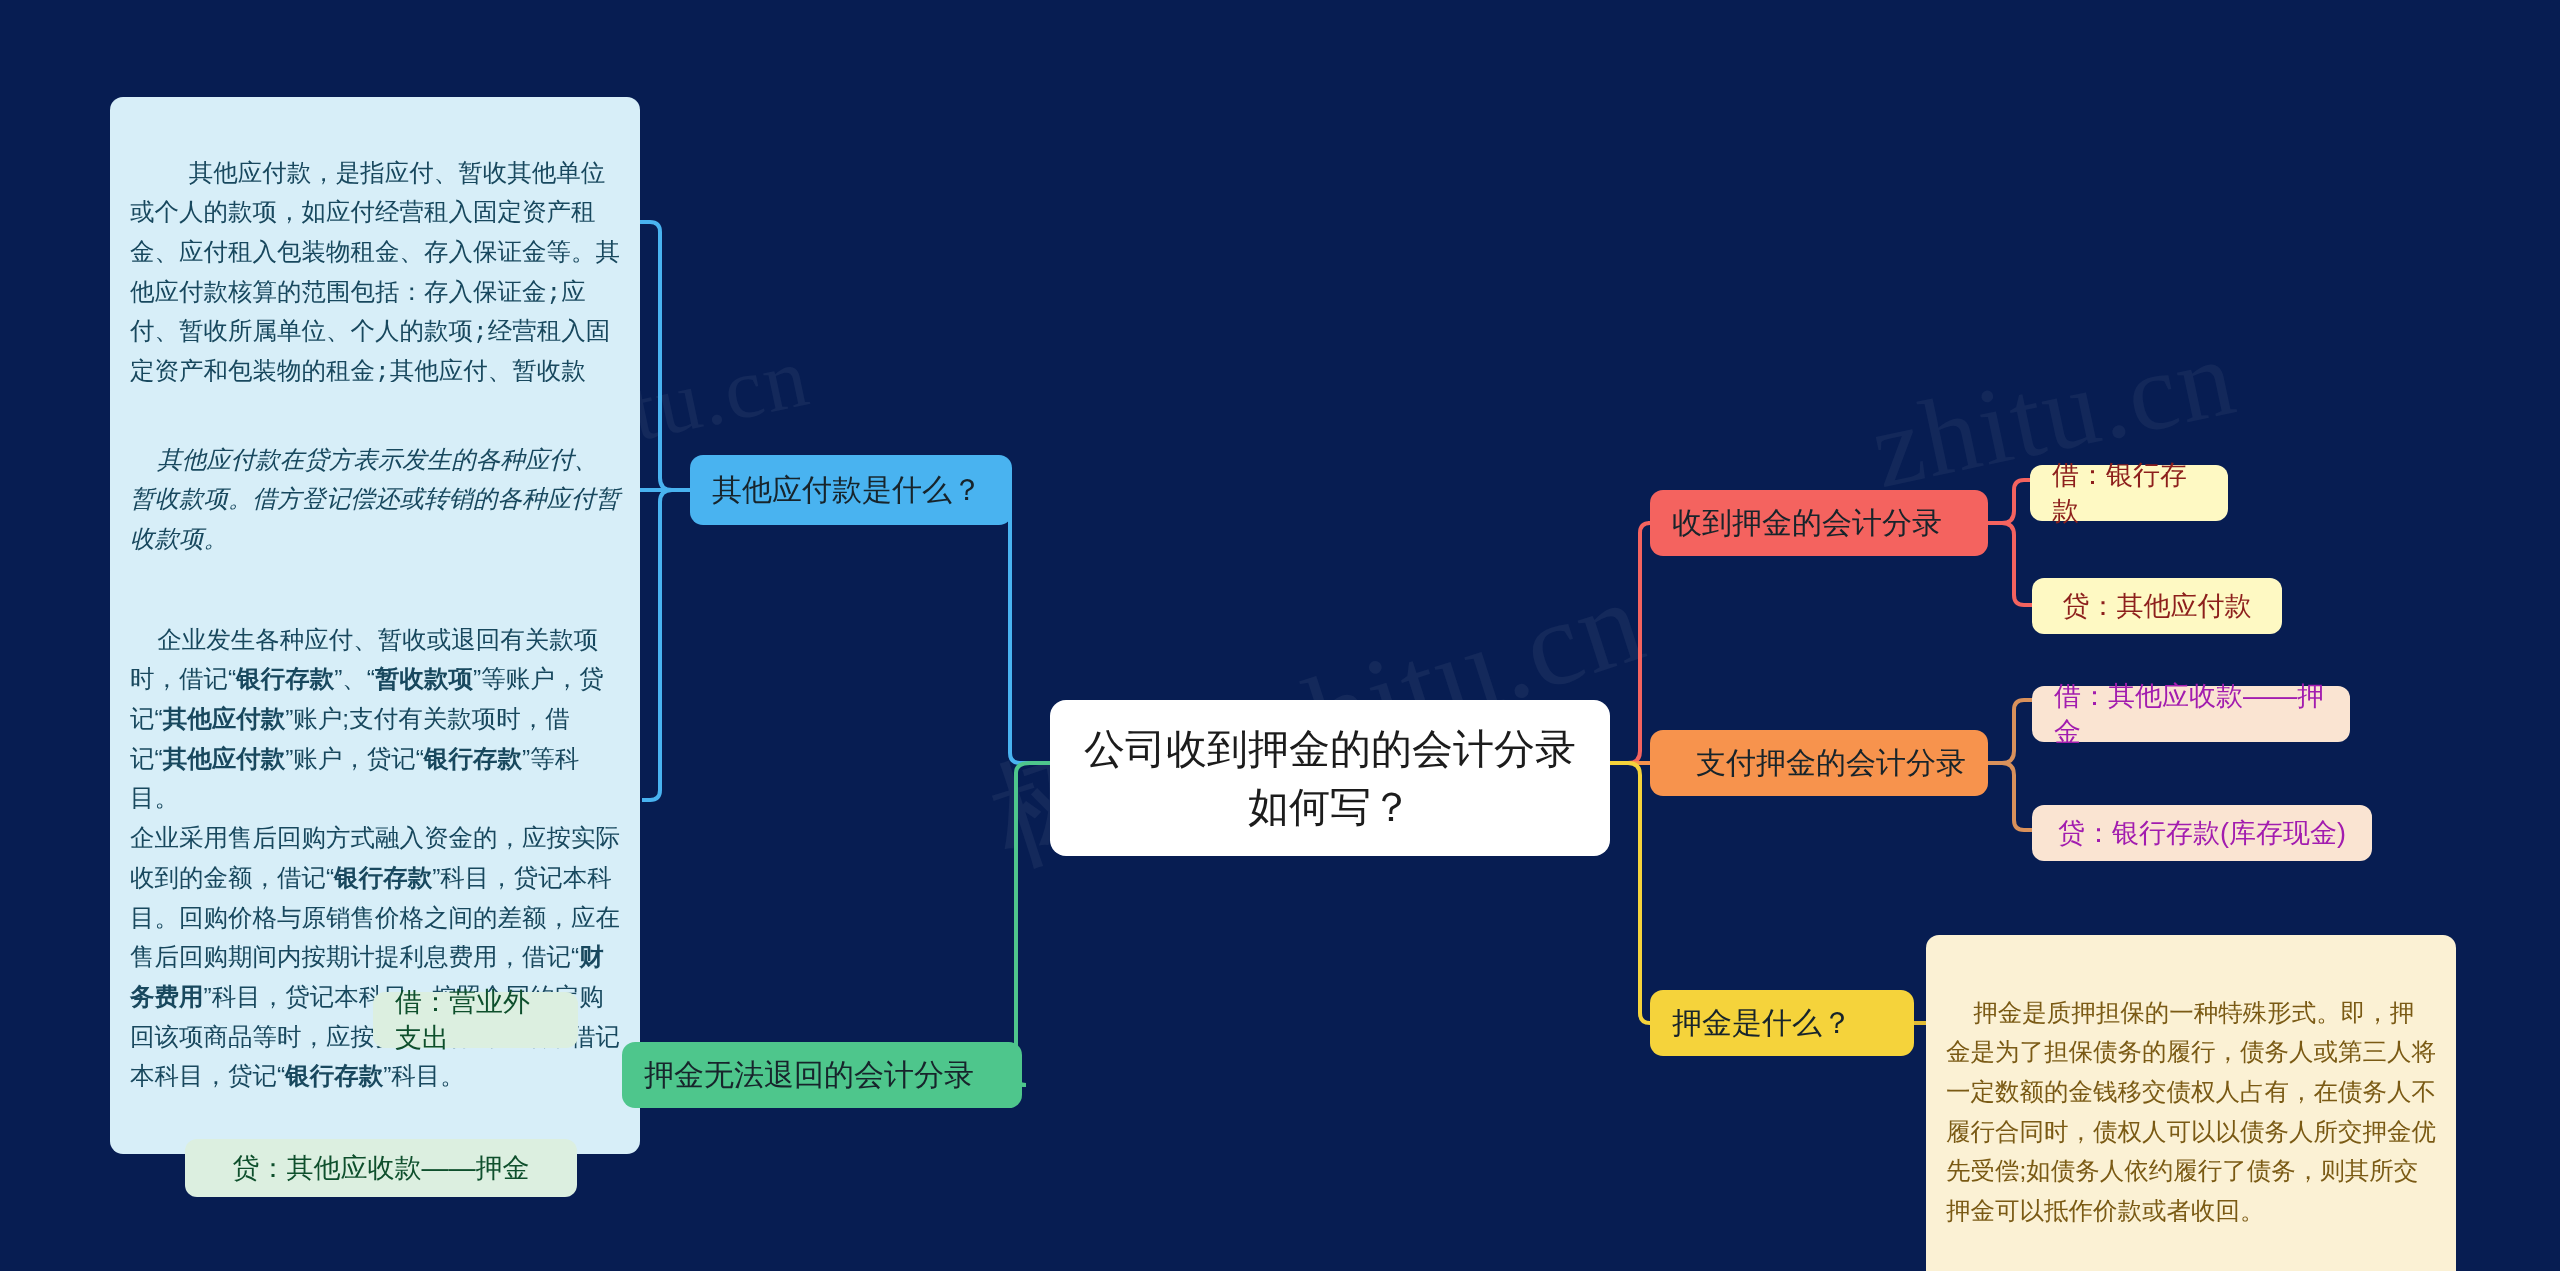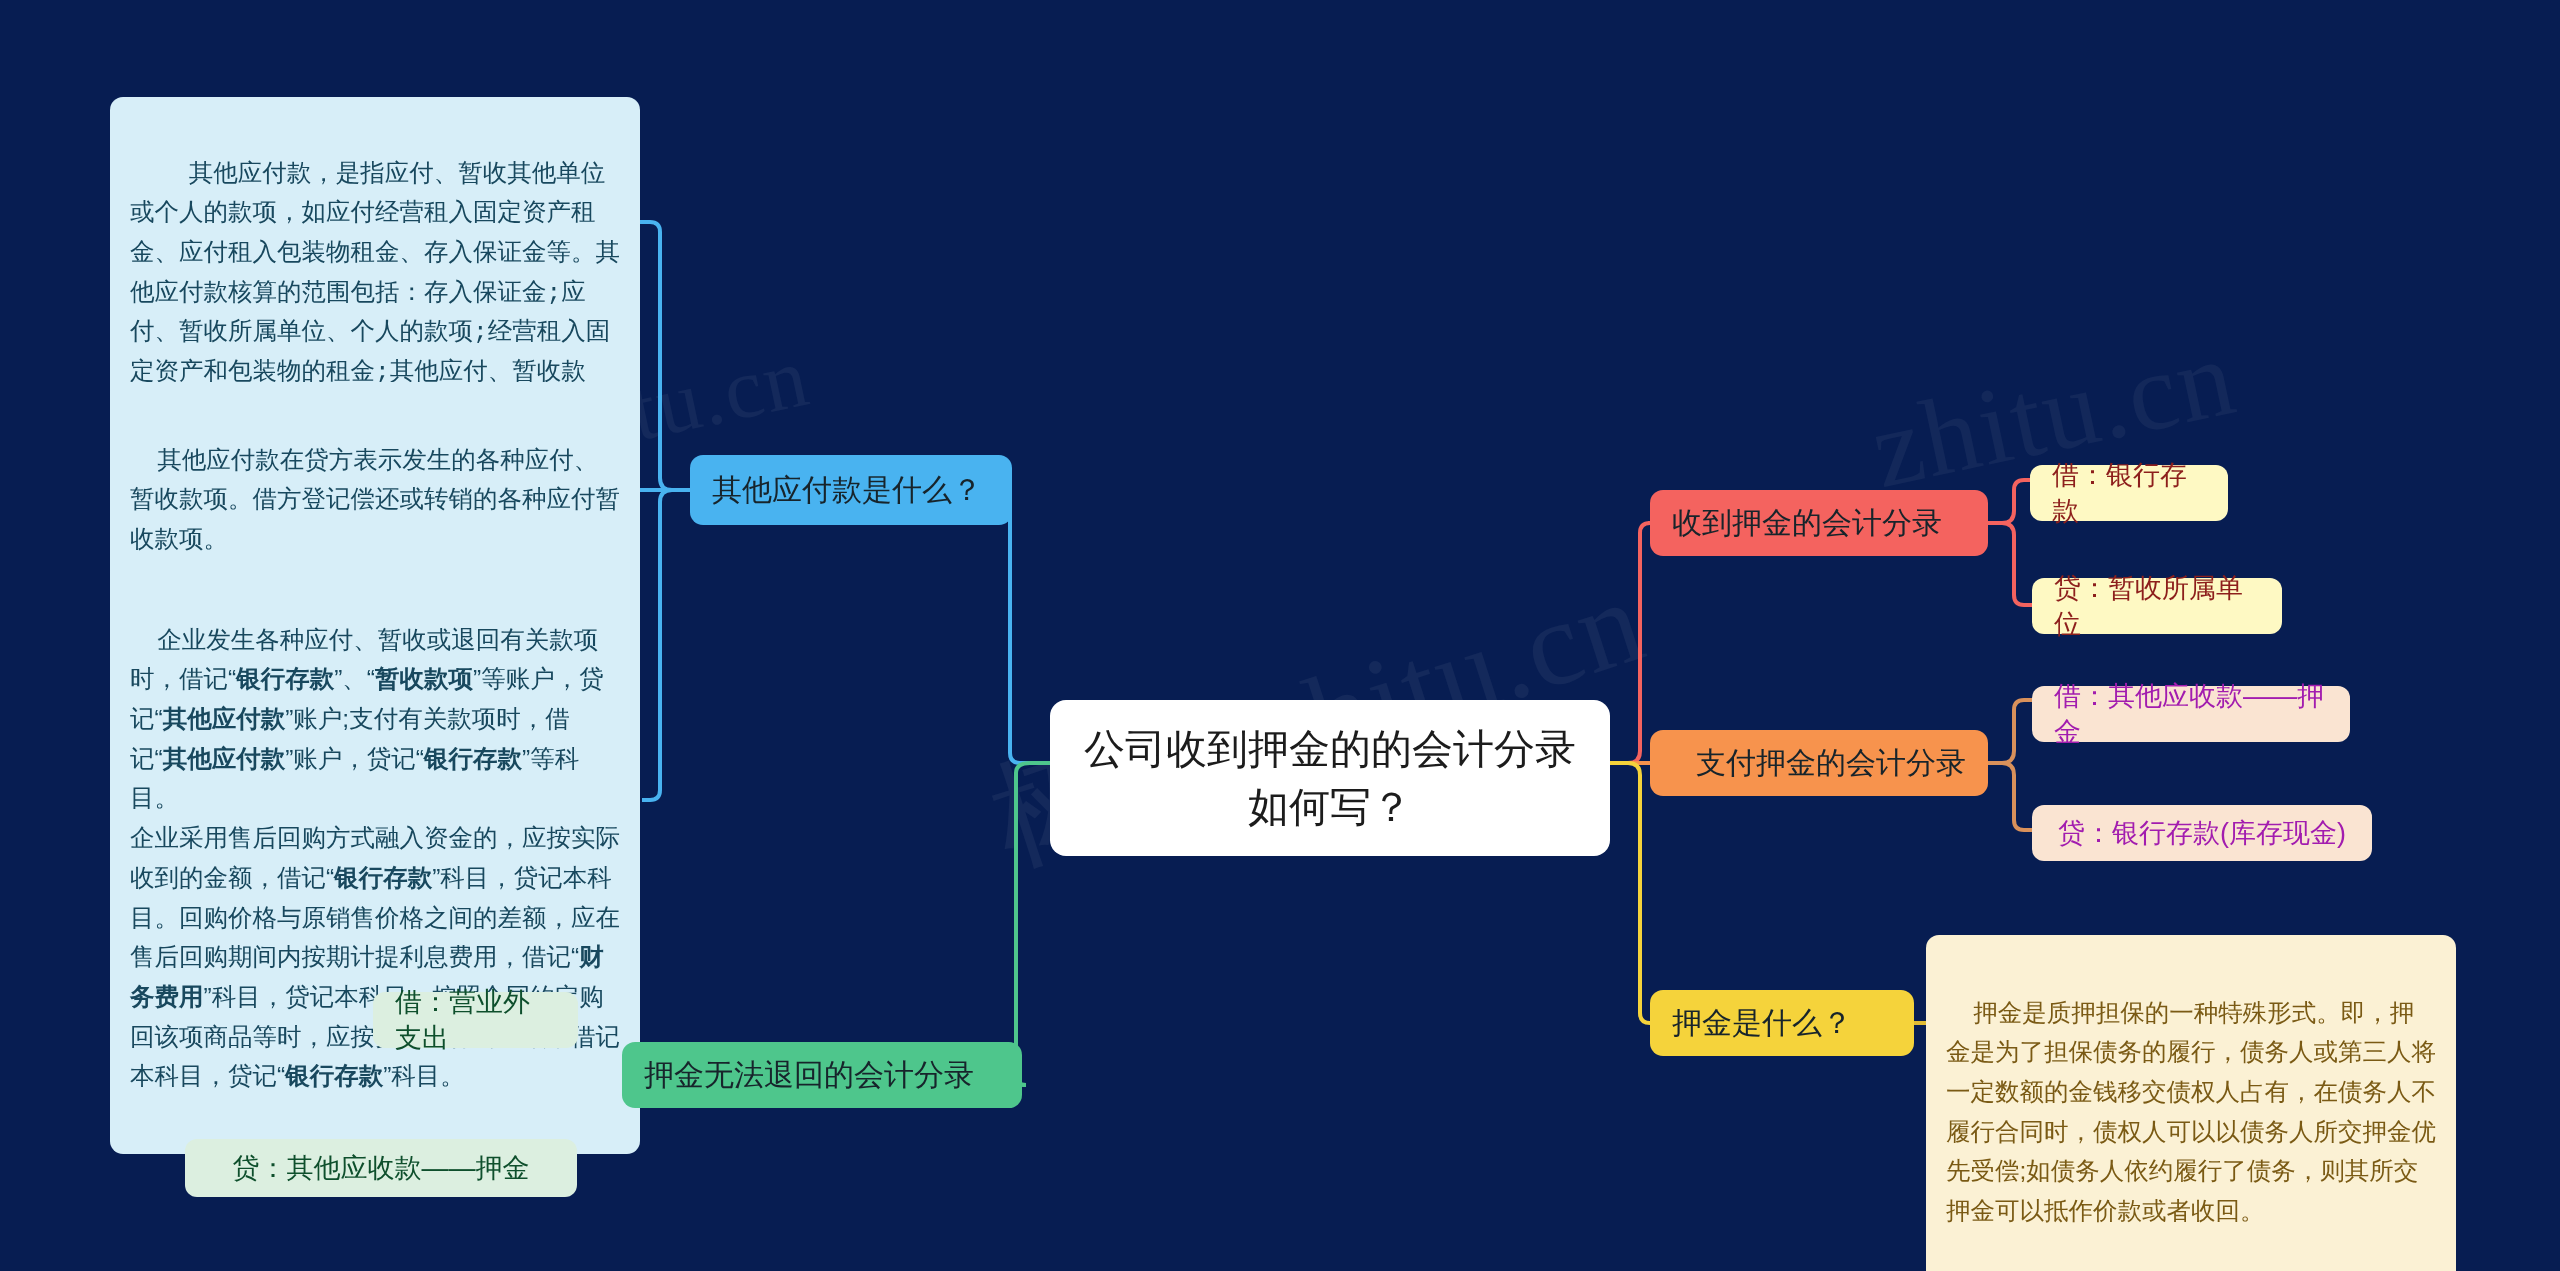--- a/index.html
+++ b/index.html
@@ -141,21 +141,21 @@
   </div>
 
   <div class="node branch blue" style="left:690px; top:455px; width:322px; height:70px;">
     <span>其他应付款是什么？</span>
   </div>
 
   <div class="node note icy" style="left:110px; top:97px; width:530px;font-family:Liberation Mono, monospace;">
     <span>其他应付款，是指应付、暂收其他单位或个人的款项，如应付经营租入固定资产租金、应付租入包装物租金、存入保证金等。其他应付款核算的范围包括：存入保证金;应付、暂收所属单位、个人的款项;经营租入固定资产和包装物的租金;其他应付、暂收款项。</span>
   </div>
 
-  <div class="node note icy" style="left:110px; top:382px; width:530px;">
+  <div class="node note icy" style="left:110px; top:382px; width:530px;font-style:italic;">
     <span>其他应付款在贷方表示发生的各种应付、暂收款项。借方登记偿还或转销的各种应付暂收款项。</span>
   </div>
 
   <div class="node note icy" style="left:110px; top:562px; width:530px;">
     <span>企业发生各种应付、暂收或退回有关款项时，借记“<b>银行存款</b>”、“<b>暂收款项</b>”等账户，贷记“<b>其他应付款</b>”账户;支付有关款项时，借记“<b>其他应付款</b>”账户，贷记“<b>银行存款</b>”等科目。
 企业采用售后回购方式融入资金的，应按实际收到的金额，借记“<b>银行存款</b>”科目，贷记本科目。回购价格与原销售价格之间的差额，应在售后回购期间内按期计提利息费用，借记“<b>财务费用</b>”科目，贷记本科目。按照合同约定购回该项商品等时，应按实际支付的金额，借记本科目，贷记“<b>银行存款</b>”科目。</span>
   </div>
 
   <div class="node branch green" style="left:622px; top:1042px; width:400px; height:66px;">
     <span>押金无法退回的会计分录</span>
@@ -171,21 +171,21 @@
 
   <div class="node branch red" style="left:1650px; top:490px; width:338px; height:66px;">
     <span>收到押金的会计分录</span>
   </div>
 
   <div class="node leaf pink" style="left:2030px; top:465px; width:198px; height:56px; justify-content:center;">
     <span>借：银行存款</span>
   </div>
 
   <div class="node leaf pink" style="left:2032px; top:578px; width:250px; height:56px; justify-content:center;">
-    <span>贷：暂收所属单位</span>
+    <span>贷：其他应付款</span>
   </div>
 
   <div class="node branch orange" style="left:1650px; top:730px; width:338px; height:66px;justify-content:flex-end;">
     <span>支付押金的会计分录</span>
   </div>
 
   <div class="node leaf peach" style="left:2032px; top:686px; width:318px; height:56px; justify-content:center;">
     <span>借：其他应收款——押金</span>
   </div>
 

